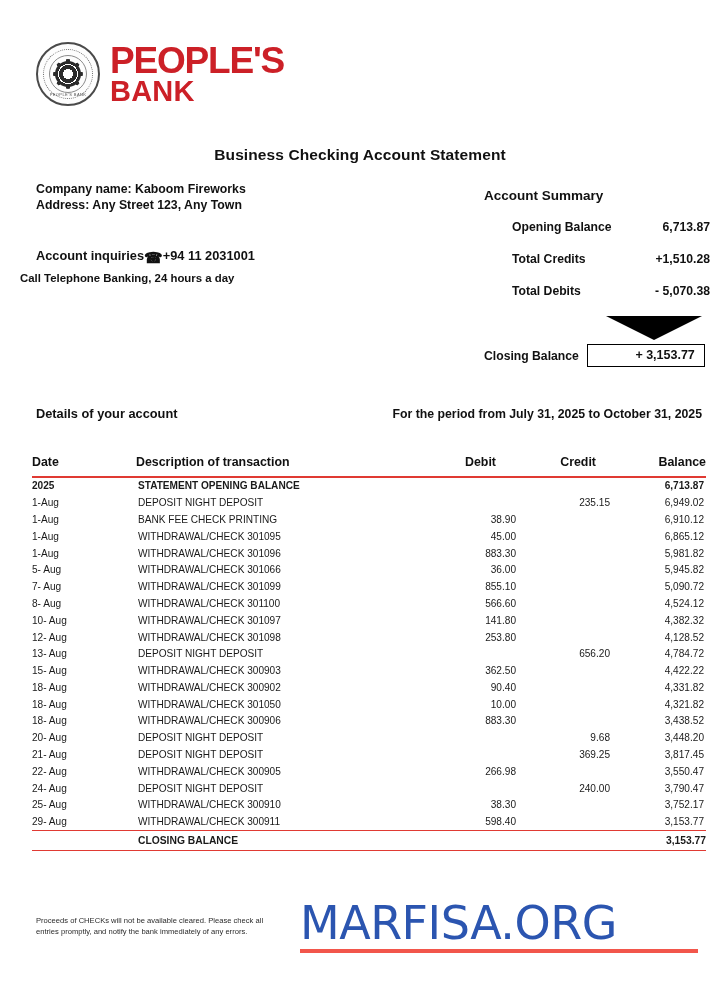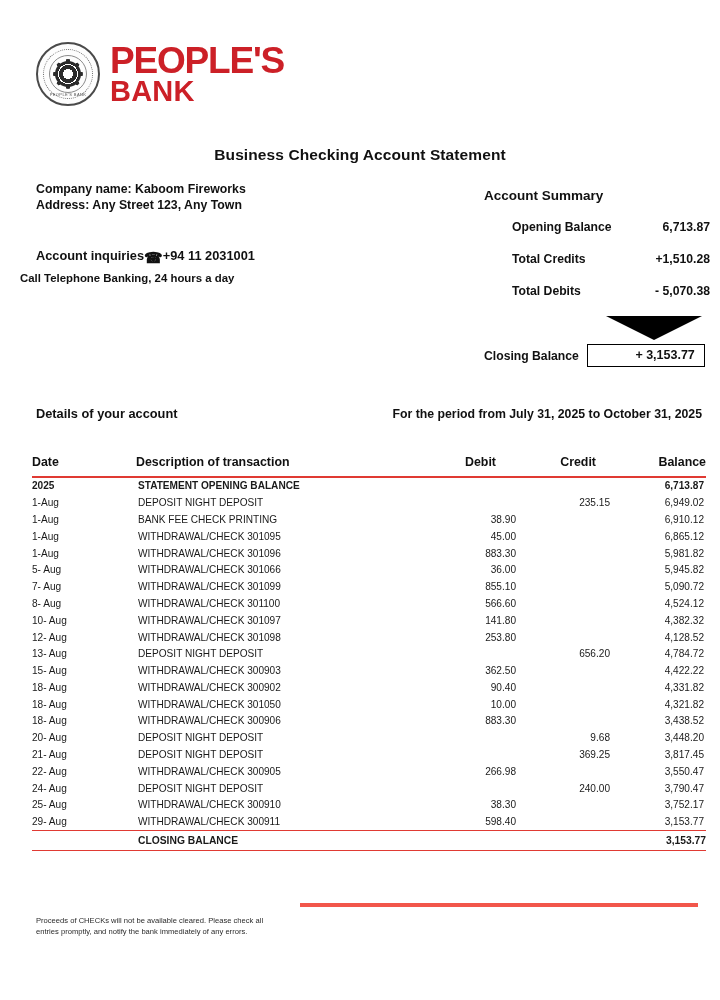--- a/index.html
+++ b/index.html
@@ -435,16 +435,17 @@
           <td class="num">3,153.77</td>
         </tr>
       </tbody>
     </table>
     <div class="rule-thin"></div>
   </div>
 
   <div class="footer-note">Proceeds of CHECKs will not be available cleared. Please check all entries promptly, and notify the bank immediately of any errors.</div>
 
   <div class="watermark">
+    <div class="wm-text">MARFISA.ORG</div>
     <div class="wm-underline"></div>
   </div>
 
 </div>
 
 </body></html>

